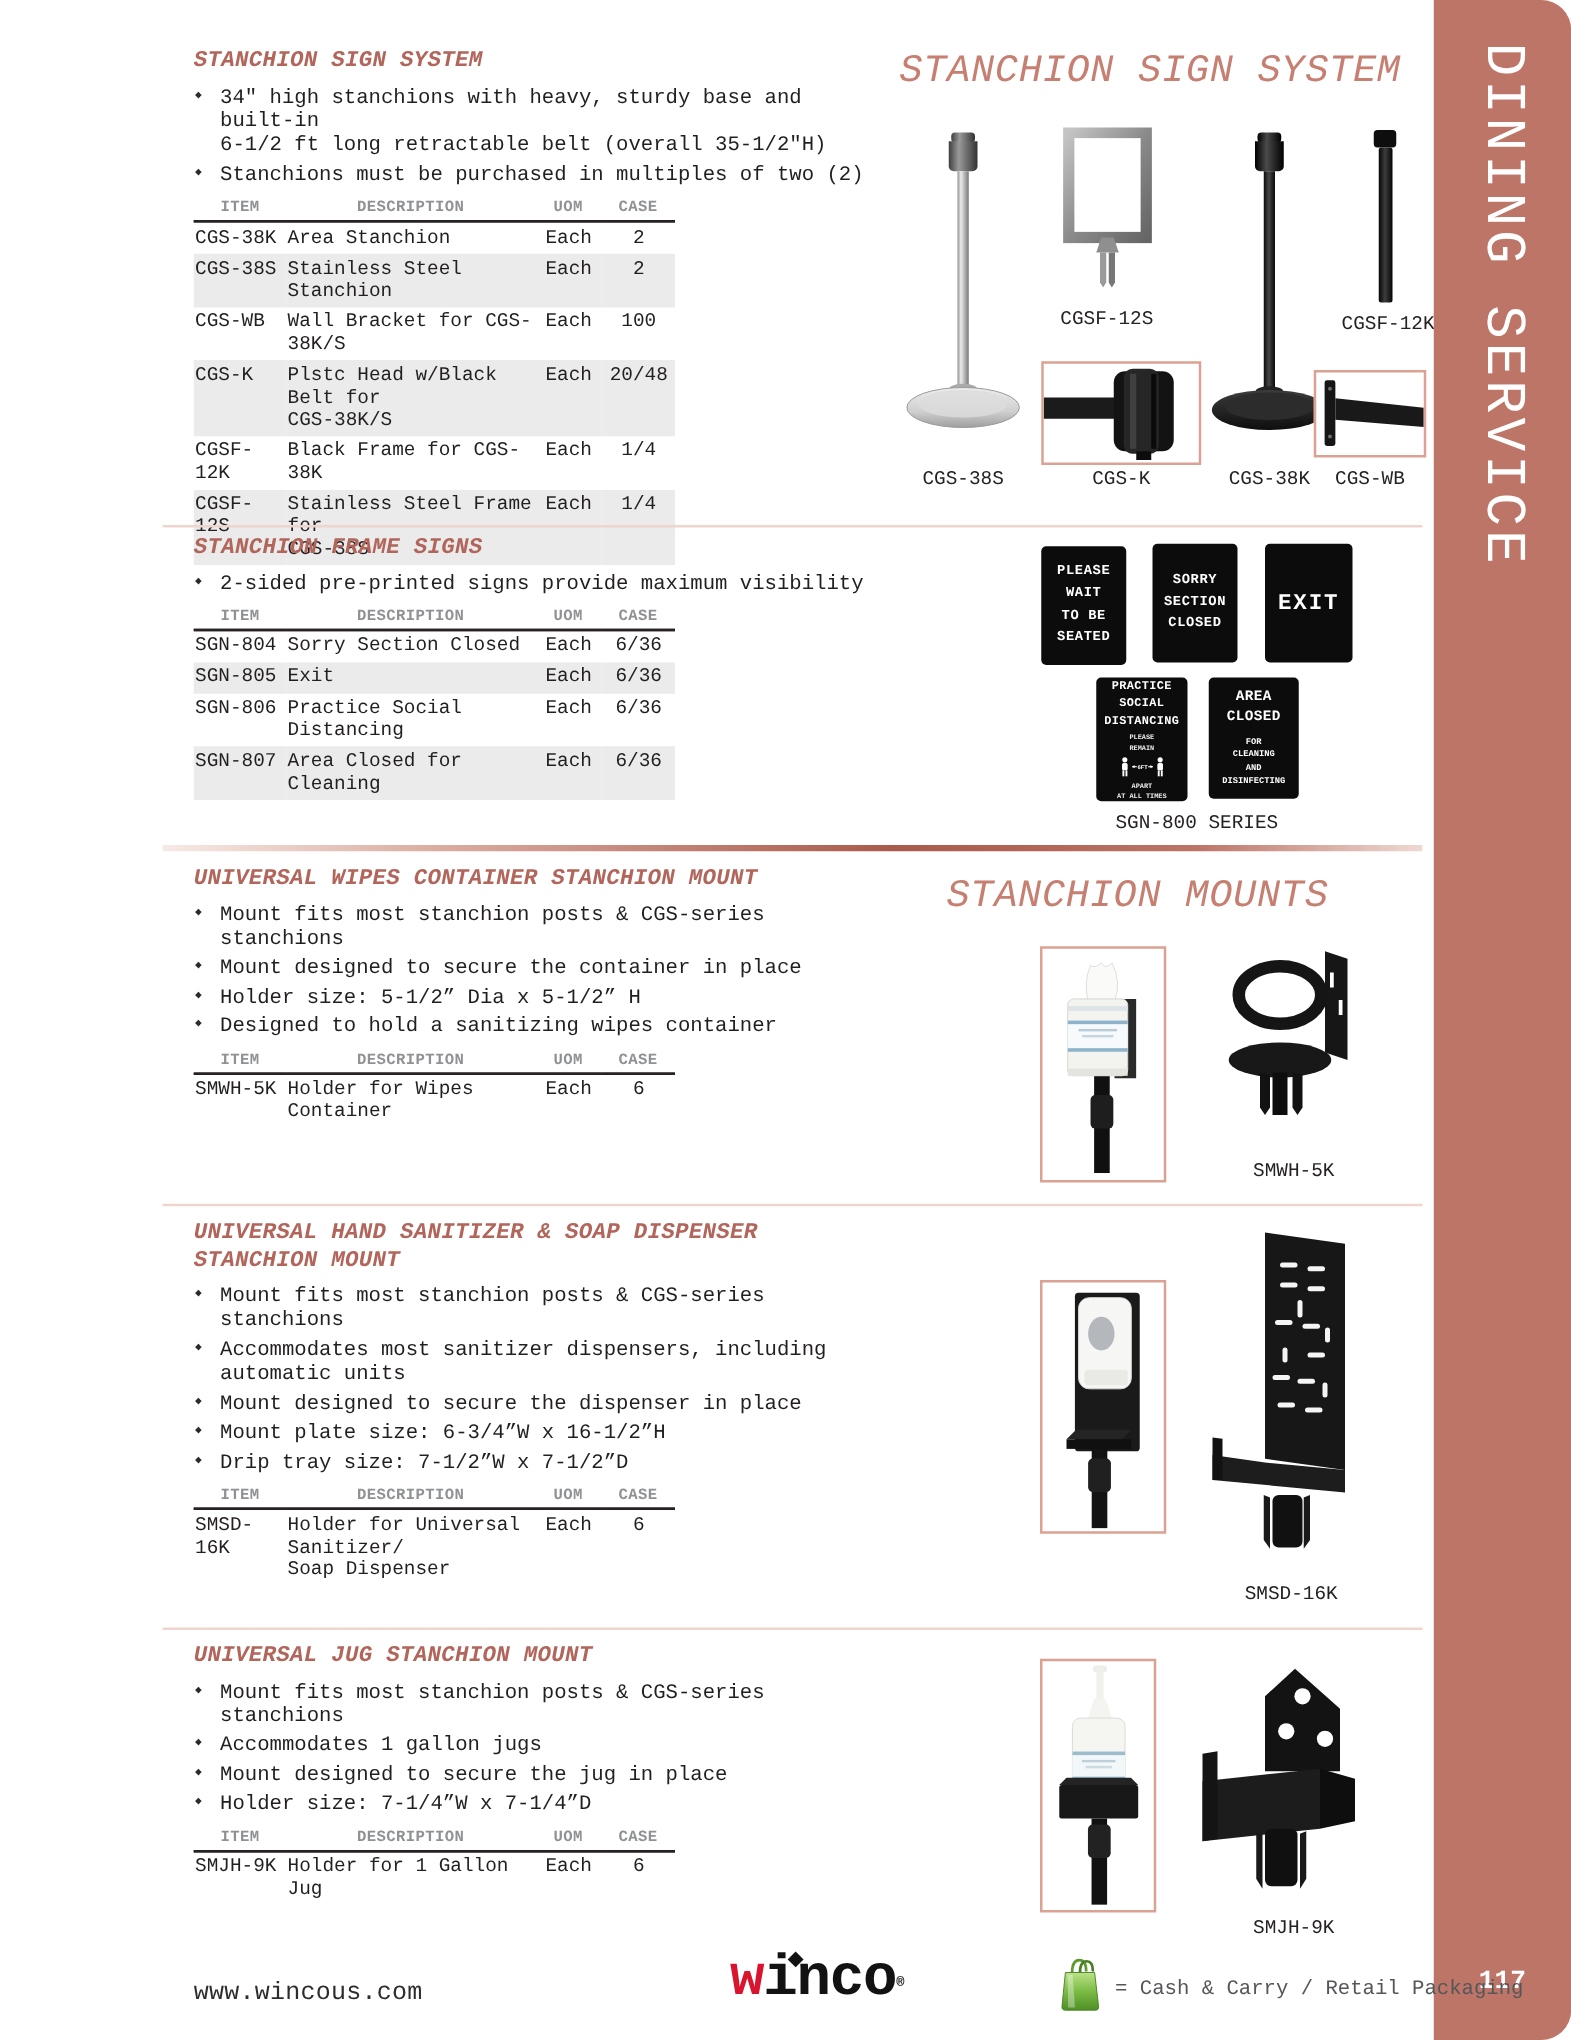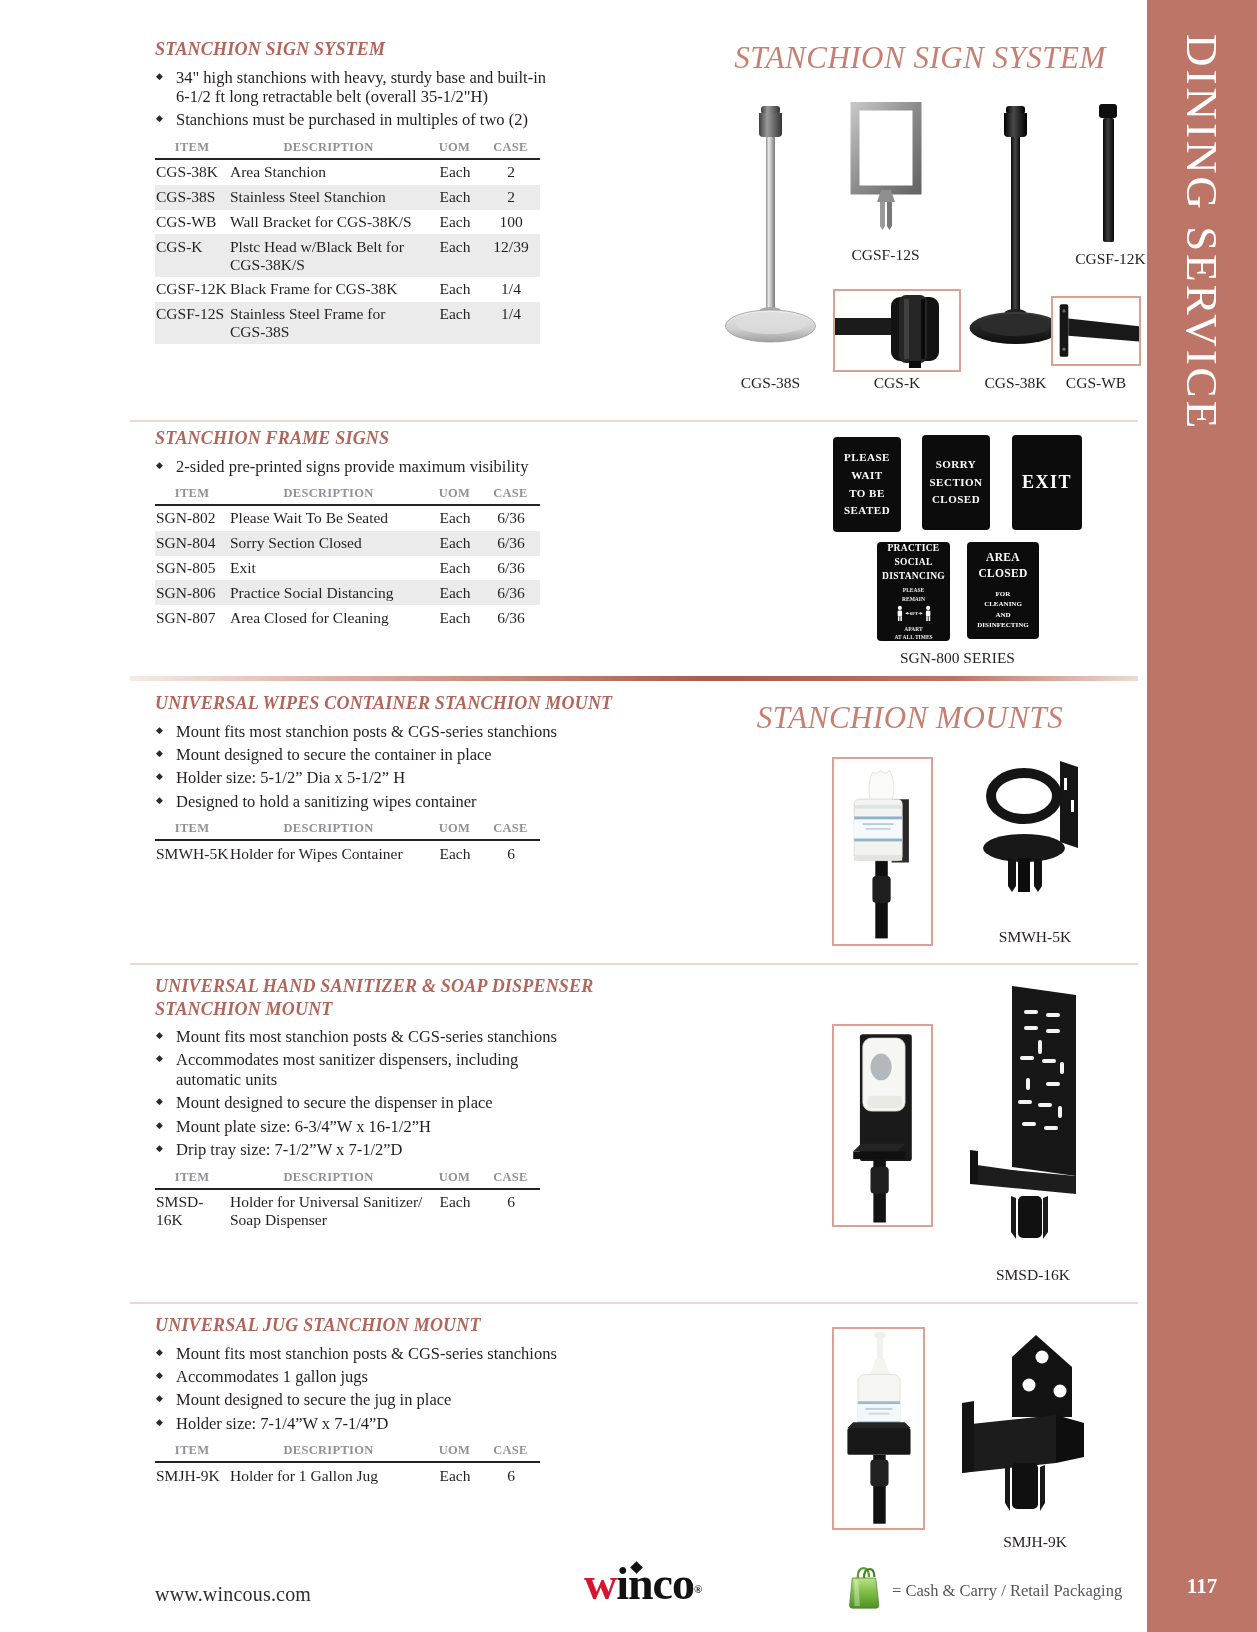--- a/index.html
+++ b/index.html
@@ -1,17 +1,17 @@
 <!DOCTYPE html>
 <html><head>
 <meta charset="utf-8">
 <style>
   html,body{margin:0;padding:0;background:#fff;}
   #page{position:relative;width:1257px;height:1632px;background:#fff;overflow:hidden;
-        font-family:Liberation Serif, serif;color:#231f20;}
+        font-family:Liberation Mono, monospace;color:#231f20;border-radius:24px;}
 
   
   .sec{position:absolute;left:155px;width:545px;}
   .sec-h{margin:0 0 7px;font-size:18px;font-style:italic;font-weight:bold;color:#b2655a;letter-spacing:.2px;line-height:1.25;}
   .sec-h.narrow{width:480px;}
   .bullets{list-style:none;margin:0 0 10px;padding:0;font-size:16.5px;line-height:1.18;}
   .bullets li{position:relative;padding-left:21px;margin:0 0 4px;white-space:pre-line;}
   .bullets li .dm{position:absolute;left:1px;top:3px;font-size:9px;color:#2e282a;}
   .ptable{border-collapse:collapse;font-size:15.5px;margin-top:4px;}
   .ptable th{font-size:12.5px;color:#8f9194;text-align:center;font-weight:bold;padding:0 0 3px;letter-spacing:.3px;}
@@ -105,21 +105,21 @@
             <td class="c-item">CGS-WB</td>
             <td class="c-desc">Wall Bracket for CGS-38K/S</td>
             <td class="c-uom">Each</td>
             <td class="c-case">100</td>
           </tr>
         <tr>
             <td class="c-item">CGS-K</td>
             <td class="c-desc">Plstc Head w/Black Belt for
 CGS-38K/S</td>
             <td class="c-uom">Each</td>
-            <td class="c-case">12/39</td>
+            <td class="c-case">20/48</td>
           </tr>
         <tr>
             <td class="c-item">CGSF-12K</td>
             <td class="c-desc">Black Frame for CGS-38K</td>
             <td class="c-uom">Each</td>
             <td class="c-case">1/4</td>
           </tr>
         <tr>
             <td class="c-item">CGSF-12S</td>
             <td class="c-desc">Stainless Steel Frame for
@@ -141,26 +141,20 @@
     <table class="ptable">
       <thead>
           <tr>
         <th class="c-item">ITEM</th>
         <th class="c-desc">DESCRIPTION</th>
         <th class="c-uom">UOM</th>
         <th class="c-case">CASE</th>
       </tr>
         </thead>
       <tbody>
-        <tr>
-            <td class="c-item">SGN-802</td>
-            <td class="c-desc">Please Wait To Be Seated</td>
-            <td class="c-uom">Each</td>
-            <td class="c-case">6/36</td>
-          </tr>
         <tr>
             <td class="c-item">SGN-804</td>
             <td class="c-desc">Sorry Section Closed</td>
             <td class="c-uom">Each</td>
             <td class="c-case">6/36</td>
           </tr>
         <tr>
             <td class="c-item">SGN-805</td>
             <td class="c-desc">Exit</td>
             <td class="c-uom">Each</td>

